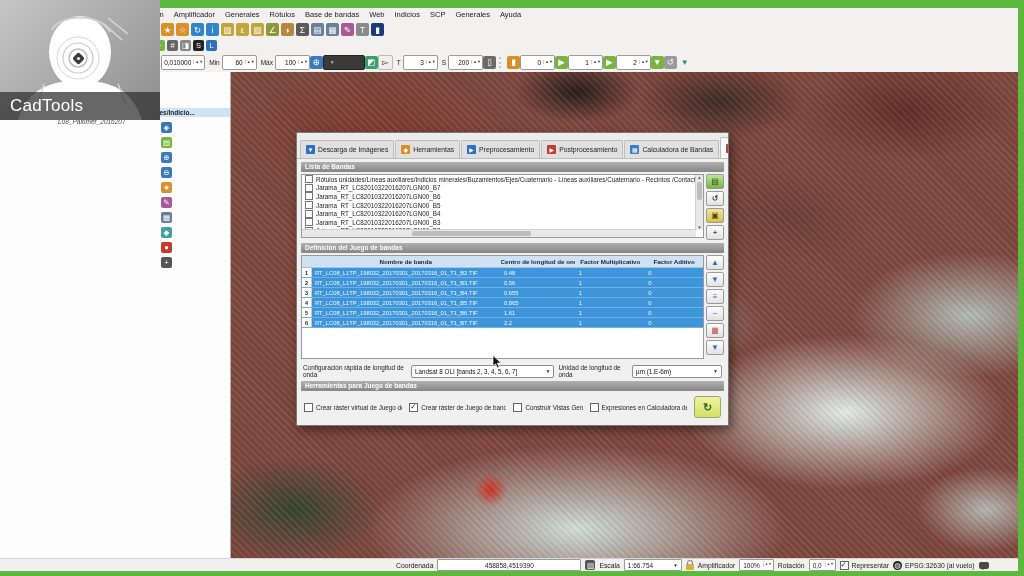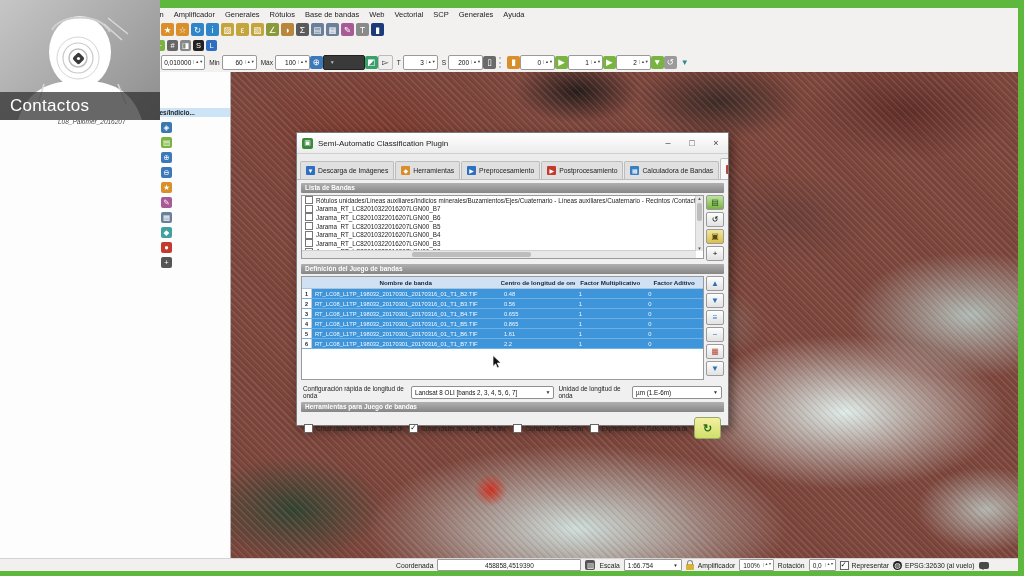--- a/index.html
+++ b/index.html
@@ -168,21 +168,21 @@
       <span class="menu-item">Proyecto</span>
       <span class="menu-item">Edición</span>
       <span class="menu-item">Ver</span>
       <span class="menu-item">Capa</span>
       <span class="menu-item">Configuración</span>
       <span class="menu-item">Amplificador</span>
       <span class="menu-item">Generales</span>
       <span class="menu-item">Rótulos</span>
       <span class="menu-item">Base de bandas</span>
       <span class="menu-item">Web</span>
-      <span class="menu-item">Vectorial</span>
+      <span class="menu-item">Indicios</span>
       <span class="menu-item">SCP</span>
       <span class="menu-item">Generales</span>
       <span class="menu-item">Ayuda</span>
     </div>
 </div>
 
 <div class="tbar tbar1">
   <span class="handle"></span>
   <div class="tbar-icons">
       <span class="icon13" style="background: rgb(217, 165, 60);">
@@ -452,29 +452,20 @@
     </span>
     <span class="icon11" style="background: rgb(194, 59, 46);">
       <span>●</span>
     </span>
     <span class="icon11" style="background: rgb(85, 85, 85);">
       <span>+</span>
     </span>
   </div>
 
 <div class="dialog">
-  <div class="titlebar">
-    <span class="title-ico">▣</span>
-    <span class="title-text">Semi-Automatic Classification Plugin</span>
-    <div class="win-btns">
-      <span class="win-btn">–</span>
-      <span class="win-btn">□</span>
-      <span class="win-btn">×</span>
-    </div>
-  </div>
   <div class="tabbar">
       <div class="tab">
       <span class="tab-ico" style="background: rgb(46, 111, 194);">
           <span>▼</span>
         </span>
       <span>Descarga de Imágenes</span>
     </div>
       <div class="tab">
       <span class="tab-ico" style="background: rgb(217, 142, 42);">
           <span>◆</span>
@@ -713,15 +704,15 @@
       <path d="M52,30 C60,14 100,12 110,32" fill="none" stroke="#cfcfcf" stroke-width="2"></path>
       <circle cx="78" cy="58" r="9" fill="none" stroke="#bdbdbd" stroke-width="1.5"></circle>
       <circle cx="78" cy="58" r="15" fill="none" stroke="#c9c9c9" stroke-width="1.2"></circle>
       <circle cx="78" cy="58" r="21" fill="none" stroke="#d6d6d6" stroke-width="1"></circle>
       <rect x="74" y="54" width="9" height="9" rx="2" transform="rotate(45 78.5 58.5)" fill="#3a3a3a"></rect>
       <circle cx="78.5" cy="58.5" r="1.6" fill="#ffffff"></circle>
       <path d="M104,24 L122,40 M108,18 L128,34 M44,84 L38,104 M118,84 L126,104" stroke="#d9d9d9" stroke-width="1.5"></path>
     </g>
   </svg>
   <div class="webcam-bar">
-    <span>Contactos</span>
+    <span>CadTools</span>
   </div>
 </div>
 
 </body></html>

